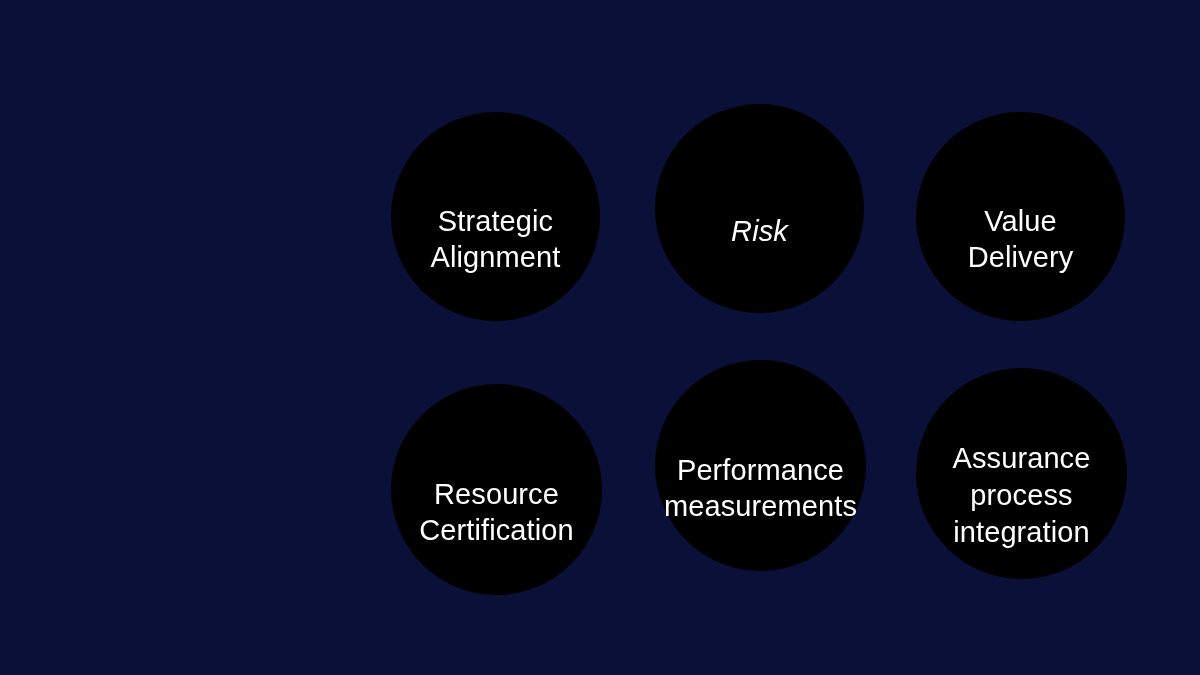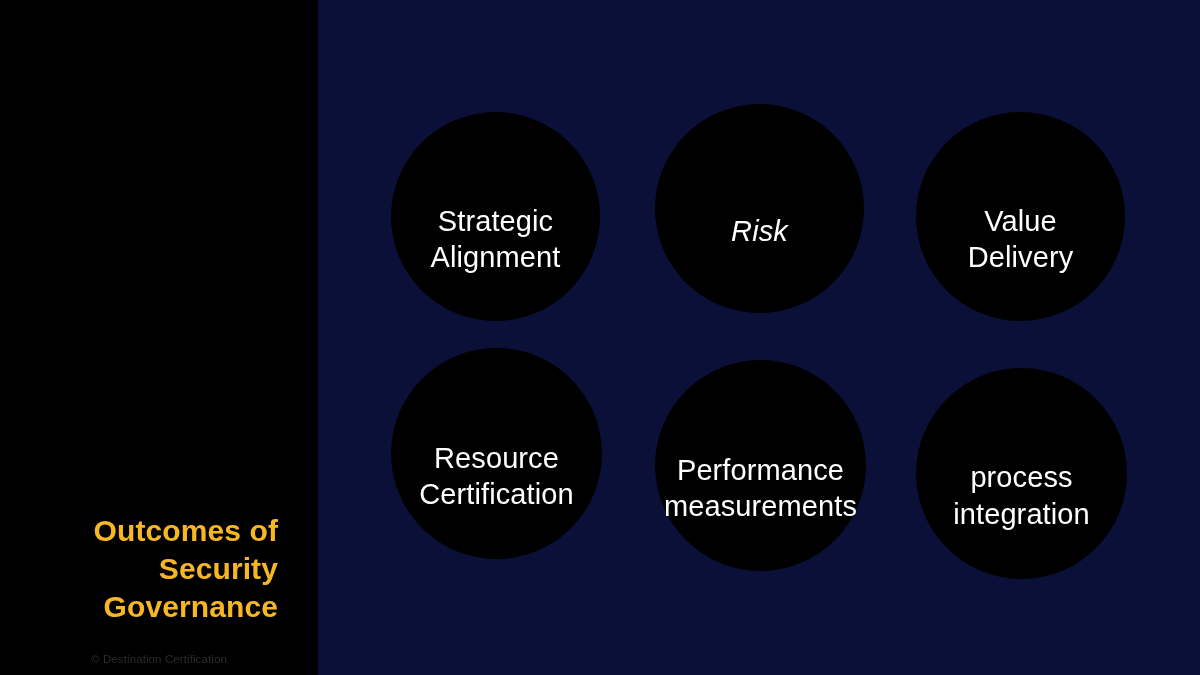--- a/index.html
+++ b/index.html
@@ -79,42 +79,31 @@
     letter-spacing: 0.1px;
     margin-top: 44px;
   }
   .bubble-label .l-line { display: block; }
 
   
   #bubble-strategic-alignment { left: 73px;  top: 112px; width: 209px; height: 209px; }
   #bubble-risk-management     { left: 337px; top: 104px; width: 209px; height: 209px; font-style: italic; }
   #bubble-value-delivery      { left: 598px; top: 112px; width: 209px; height: 209px; }
   
-  #bubble-resource-optimization { left: 73px;  top: 348px; width: 211px; height: 211px; }
+  #bubble-resource-optimization { left: 73px;  top: 384px; width: 211px; height: 211px; }
   #bubble-performance-measurements { left: 337px; top: 360px; width: 211px; height: 211px; }
   #bubble-assurance-process-integration { left: 598px; top: 368px; width: 211px; height: 211px; }
 
   #bubble-assurance-process-integration .bubble-label { line-height: 37px; }
 </style>
 </head>
 <body>
 
 <div id="slide">
 
-  <div id="left-panel">
-
-    <div id="slide-title">
-      <span class="t-line">Outcomes of</span>
-      <span class="t-line">Security</span>
-      <span class="t-line">Governance</span>
-    </div>
-
-    <div id="copyright">© Destination Certification</div>
-
-  </div>
 
   <div id="stage">
 
     <div class="bubble" id="bubble-strategic-alignment">
       <div class="bubble-label">
         <span class="l-line">Strategic</span>
         <span class="l-line">Alignment</span>
       </div>
     </div>
 
@@ -140,19 +129,20 @@
 
     <div class="bubble" id="bubble-performance-measurements">
       <div class="bubble-label">
         <span class="l-line">Performance</span>
         <span class="l-line">measurements</span>
       </div>
     </div>
 
     <div class="bubble" id="bubble-assurance-process-integration">
       <div class="bubble-label">
+        <span class="l-line">Assurance</span>
         <span class="l-line">process</span>
         <span class="l-line">integration</span>
       </div>
     </div>
 
   </div>
 </div>
 
 </body></html>

